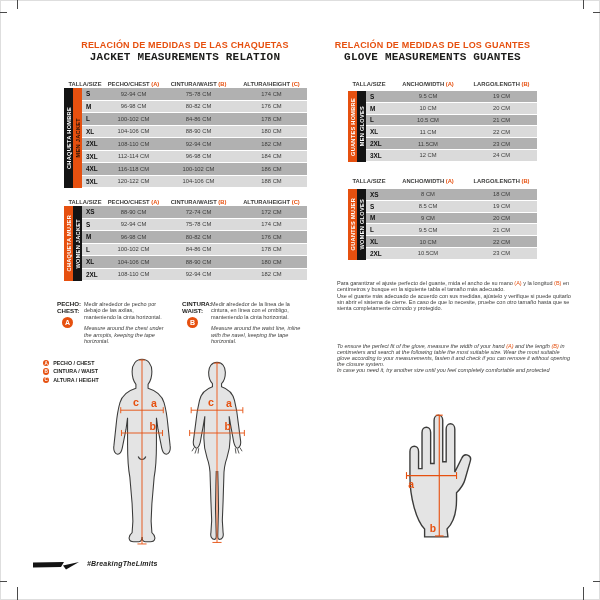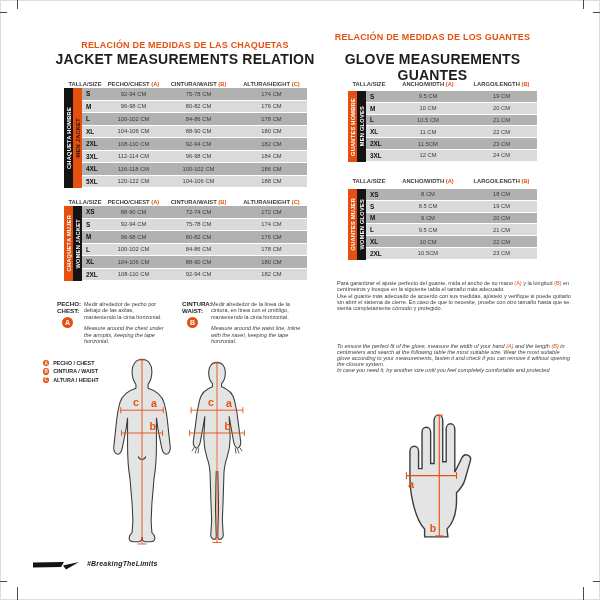--- a/index.html
+++ b/index.html
@@ -4,21 +4,21 @@
 <style>
   html,body{margin:0;padding:0;}
   body{font-family:"Liberation Sans",sans-serif;background:#fff;}
   .page{position:relative;width:600px;height:600px;background:#fff;overflow:hidden;
         box-shadow:inset 0 0 0 1px #dedede;}
   .abs{position:absolute;}
   
   .crop{position:absolute;background:#4a4a4a;}
   
   .title-es{font-size:9px;font-weight:bold;color:#E6500F;text-align:center;letter-spacing:.2px;}
-  .title-en{font-size:14px;font-weight:bold;color:#1d1d1b;text-align:center;letter-spacing:.2px;}
+  .title-en{font-size:11px;font-weight:bold;color:#1d1d1b;text-align:center;letter-spacing:.2px;font-family:Liberation Mono, monospace;}
   
   .size-table{position:absolute;}
   .thead{display:flex;height:9px;align-items:center;}
   .thcell{font-size:5.8px;font-weight:600;color:#3c3c3b;text-align:center;white-space:nowrap;}
   .thcell .ltr{color:#E6500F;}
   .jacket .thcell:nth-child(1){width:42px;}
   .jacket .thcell:nth-child(2){width:55px;}
   .jacket .thcell:nth-child(3){width:75px;}
   .jacket .thcell:nth-child(4){width:71px;}
   .glove .thcell:nth-child(1){width:42px;}
@@ -197,21 +197,21 @@
         </div>
         <div class="trow">
           <div class="tcell tsize">2XL</div>
           <div class="tcell">108-110 CM</div>
           <div class="tcell">92-94 CM</div>
           <div class="tcell">182 CM</div>
         </div>
       </div>
   </div>
 
-  <div class="abs title-es" style="left:330px;top:32px;width:205px;">RELACIÓN DE MEDIDAS DE LOS GUANTES</div>
+  <div class="abs title-es" style="left:330px;top:40px;width:205px;">RELACIÓN DE MEDIDAS DE LOS GUANTES</div>
   <div class="abs title-en" style="left:330px;top:51px;width:205px;">GLOVE MEASUREMENTS GUANTES</div>
 
   <div class="size-table glove" style="left:348px;top:79px;width:189px;">
     <div class="thead">
       <div class="thcell">TALLA/SIZE</div>
       <div class="thcell"><span>ANCHO/WIDTH</span>&nbsp;<span class="ltr">(A)</span></div>
       <div class="thcell"><span>LARGO/LENGTH</span>&nbsp;<span class="ltr">(B)</span></div>
     </div>
     <div class="band b-orange pos1" style="top:12px;height:71px;">
         <span>GUANTES HOMBRE</span>

